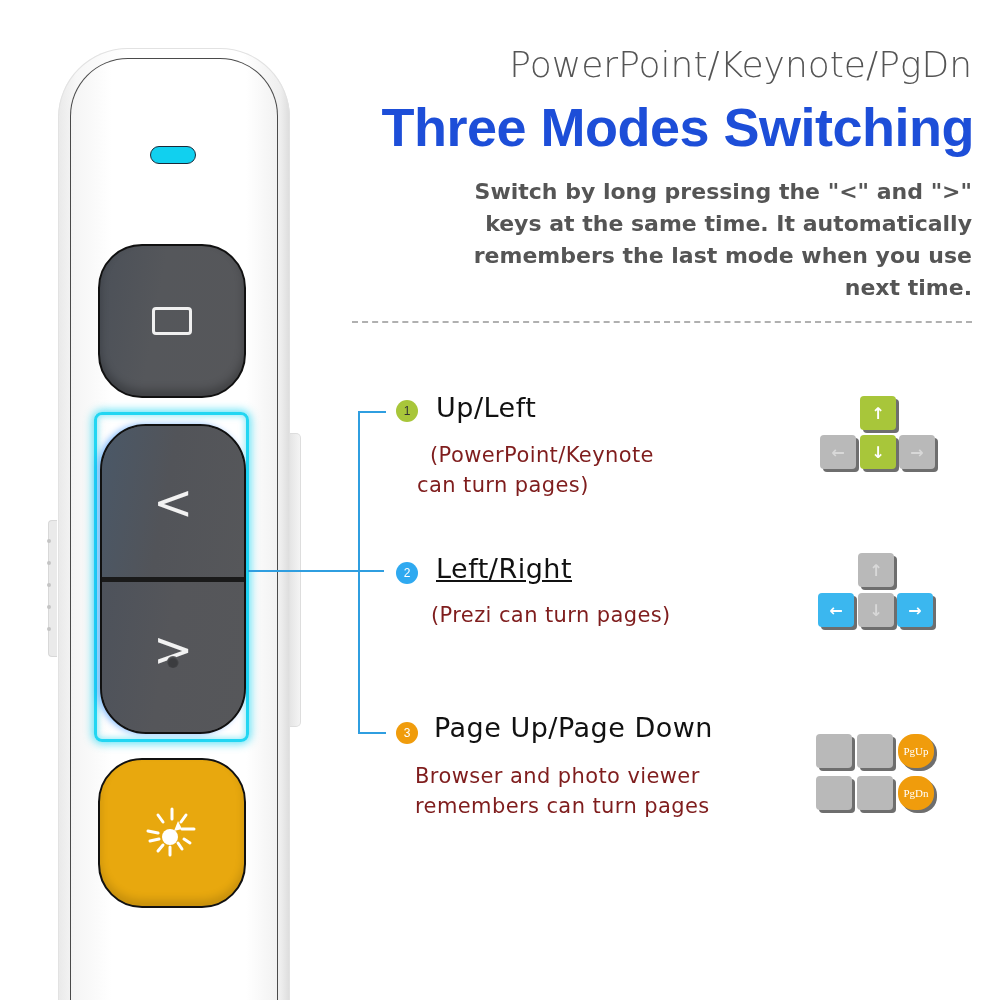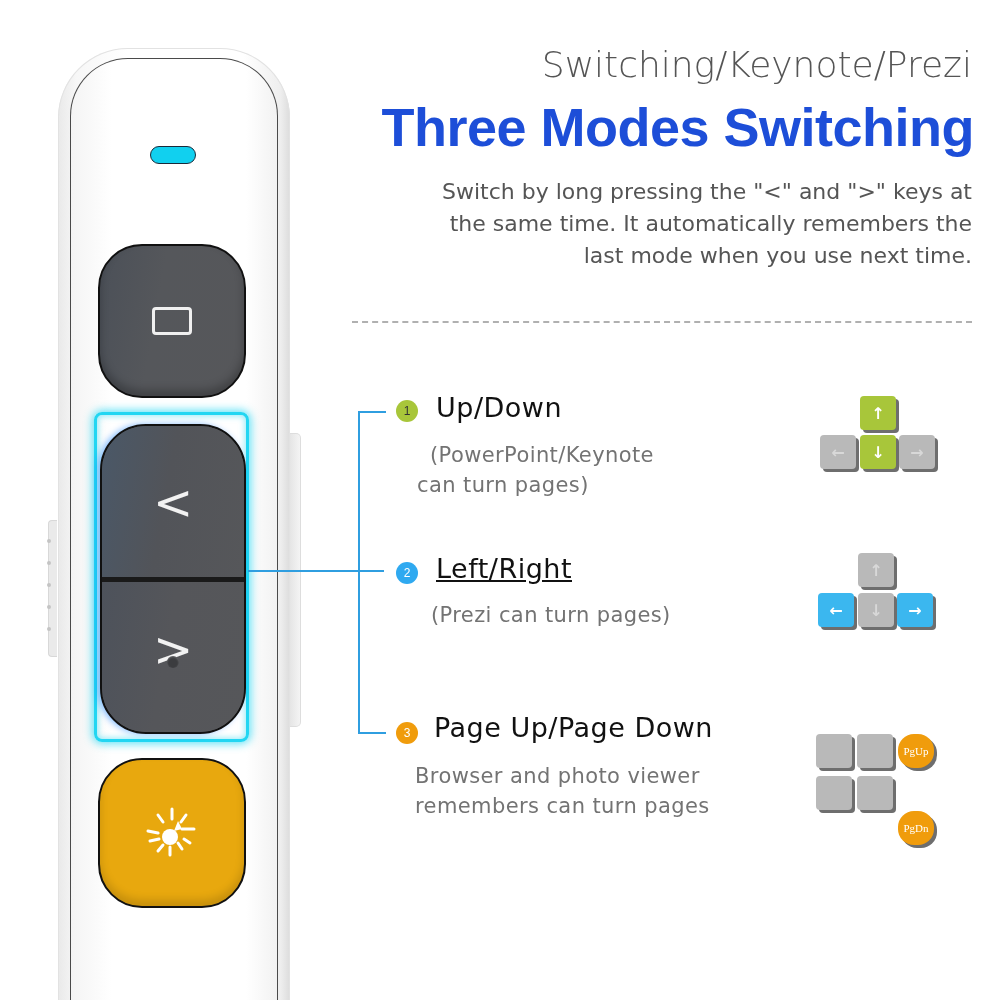--- a/index.html
+++ b/index.html
@@ -85,38 +85,38 @@
       font-size: 36px; color: #555555; font-weight: normal; letter-spacing: 0px;
       font-family: "DejaVu Sans", sans-serif; font-weight: 200;
     }
     .title {
       position: absolute; right: 26px; top: 96px;
       font-family: "Liberation Sans", sans-serif; font-weight: bold;
       font-size: 54px; color: #1d4ed8; letter-spacing: -0.5px;
     }
     .desc {
       position: absolute; right: 28px; top: 176px; width: 560px; text-align: right;
-      font-size: 22px; line-height: 32px; color: #555555;
+      font-size: 22px; line-height: 32px; color: #555555; font-weight: bold;
     }
     .dash-line {
       position: absolute; left: 352px; top: 321px; width: 620px; height: 0;
       border-top: 2px dashed #b0b0b0;
     }
 
     
     .conn-v { position: absolute; left: 358px; top: 411px; width: 2px; height: 323px; background: #2f9ee0; }
     .conn-h { position: absolute; height: 2px; background: #2f9ee0; }
 
     .badge {
       position: absolute; width: 22px; height: 22px; border-radius: 50%;
       color: #fff; font-size: 12px; display: flex; align-items: center; justify-content: center;
       font-family: "Liberation Sans", sans-serif;
     }
     .mode-title { position: absolute; font-size: 27px; color: #111; letter-spacing: 0.5px; }
-    .mode-desc { position: absolute; font-size: 21px; color: #737373; line-height: 31px; letter-spacing: 0.4px; }
+    .mode-desc { position: absolute; font-size: 21px; color: #7f1d1d; line-height: 31px; letter-spacing: 0.4px; }
 
     
     .kc {
       position: absolute; width: 36px; height: 34px; border-radius: 4px; box-sizing: border-box;
       display: flex; align-items: center; justify-content: center;
       font-size: 14px; color: #fff;
       box-shadow: 3px 3px 0 #6e6e6e;
     }
     .kc.gray { background: #b9b9b9; color: #d8d8d8; }
     .kc.green { background: #a8c63a; }
@@ -170,33 +170,33 @@
         <line x1="26" y1="50" x2="26" y2="42"></line>
         <line x1="38" y1="44" x2="34" y2="38"></line>
         <line x1="40" y1="34" x2="46" y2="38"></line>
       </g>
       <circle cx="26" cy="32" r="8" fill="#fff"></circle>
       <path d="M30 26 L34 16 L38 24 Z" fill="#fff"></path>
     </svg>
   </div>
 </div>
 
-<div class="subtitle">Switching/Keynote/Prezi</div>
+<div class="subtitle">PowerPoint/Keynote/PgDn</div>
 <div class="title">Three Modes Switching</div>
 <div class="desc">Switch by long pressing the "&lt;" and "&gt;" keys at the same time. It automatically remembers the last mode when you use next time.</div>
 <div class="dash-line"></div>
 
 <div class="conn-v"></div>
 <div class="conn-h" style="left:358px; top:411px; width:28px;"></div>
 <div class="conn-h" style="left:248px; top:570px; width:136px;"></div>
 <div class="conn-h" style="left:358px; top:732px; width:28px;"></div>
 
 <div>
   <div class="badge" style="left:396px; top:400px; background:#a8c63a; color:#333;">1</div>
-  <div class="mode-title" style="left:436px; top:392px;">Up/Down</div>
+  <div class="mode-title" style="left:436px; top:392px;">Up/Left</div>
   <div class="mode-desc" style="left:430px; top:440px;">(PowerPoint/Keynote</div>
   <div class="mode-desc" style="left:417px; top:470px;">can turn pages)</div>
 
   <div>
     <div class="kc green" style="left:860px; top:396px;">
         <span class="arr">↑</span>
       </div>
     <div class="kc gray" style="left:820px; top:435px;">
         <span class="arr">←</span>
       </div>
@@ -235,15 +235,15 @@
   <div class="mode-title" style="left:434px; top:712px;">Page Up/Page Down</div>
   <div class="mode-desc" style="left:415px; top:761px;">Browser and photo viewer</div>
   <div class="mode-desc" style="left:415px; top:791px;">remembers can turn pages</div>
 
   <div>
     <div class="kc gray" style="left:816px; top:734px;"></div>
     <div class="kc gray" style="left:857px; top:734px;"></div>
     <div class="kc orange" style="left:898px; top:734px;">PgUp</div>
     <div class="kc gray" style="left:816px; top:776px;"></div>
     <div class="kc gray" style="left:857px; top:776px;"></div>
-    <div class="kc orange" style="left:898px; top:776px;margin-top:35px;">PgDn</div>
+    <div class="kc orange" style="left:898px; top:776px;">PgDn</div>
   </div>
 </div>
 
 </body></html>

